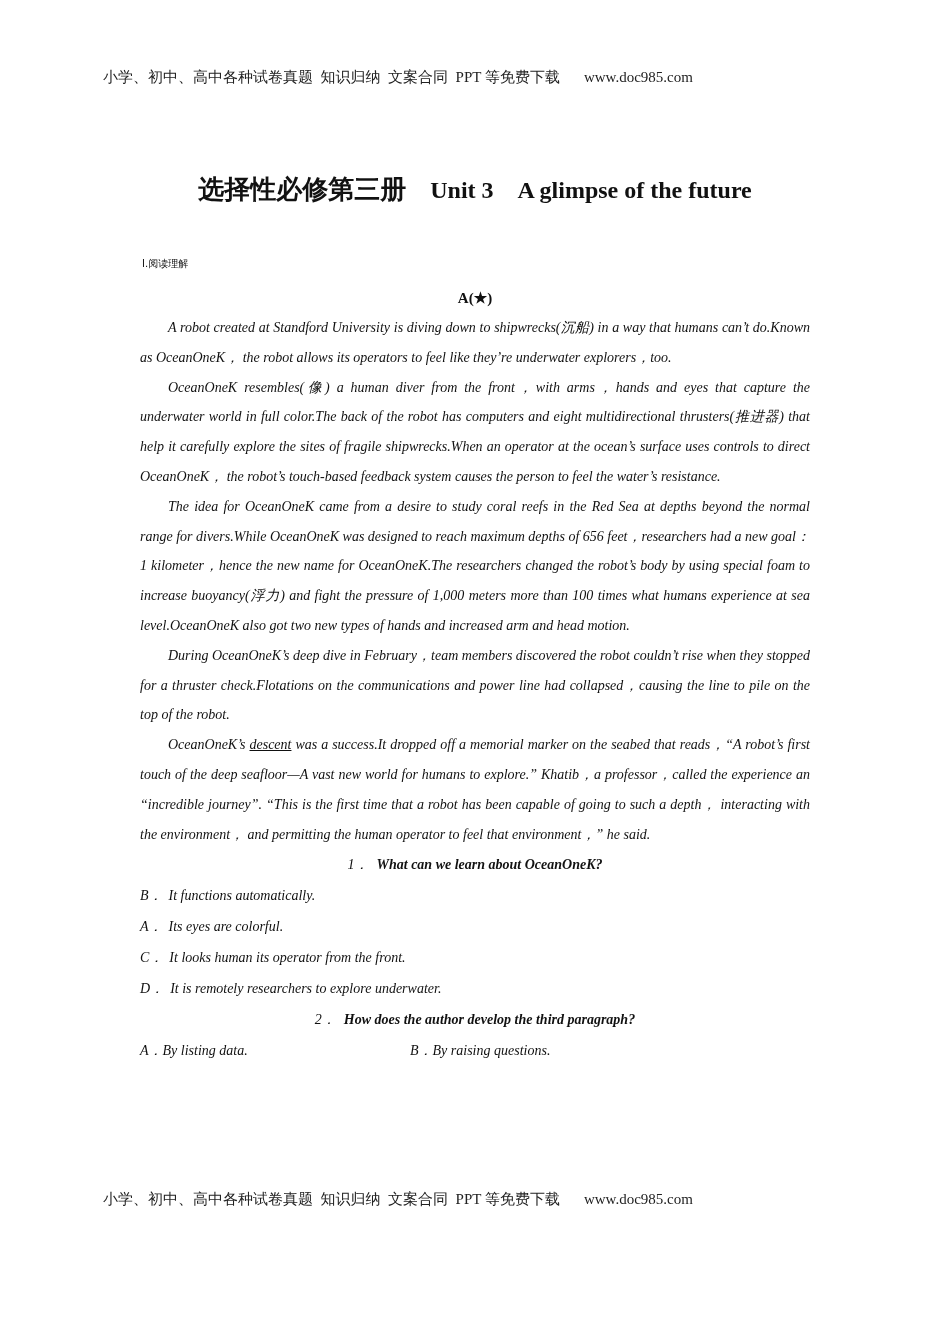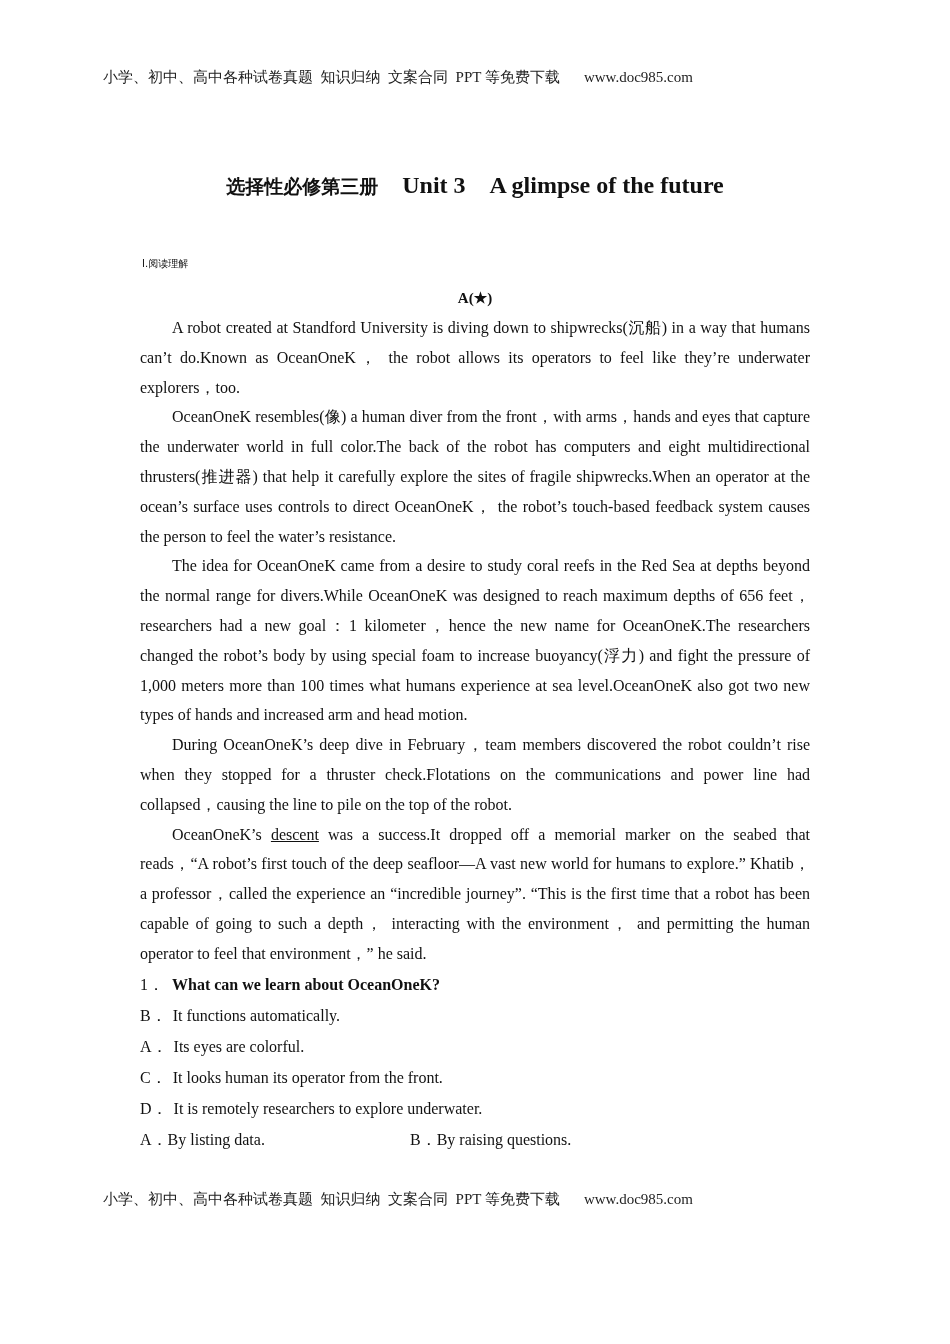--- a/index.html
+++ b/index.html
@@ -12,37 +12,37 @@
     position: absolute; left: 0; width: 796px; text-align: center;
     font-size: 15px; color: #222; white-space: pre;
   }
   .header { top: 68px; }
   .footer { top: 1190px; }
   .header .url, .footer .url { margin-left: 24px; }
   .title {
     position: absolute; top: 172px; left: 0; width: 950px; text-align: center;
     font-size: 24px; font-weight: bold; font-family: "Liberation Serif", serif;
   }
-  .title .cn { font-family: "DejaVu Sans", sans-serif; font-weight: bold; font-size: 19px; }
+  .title .cn { font-family: "DejaVu Sans", sans-serif; font-weight: bold; font-size: 26px; }
   .title .gap { display: inline-block; width: 24px; }
   .section {
     position: absolute; top: 257px; left: 142px; font-size: 10px;
     font-family: "DejaVu Sans", sans-serif;
   }
   .passage-label {
     position: absolute; top: 289px; left: 0; width: 950px; text-align: center;
     font-weight: bold; font-size: 15px;
   }
   .content {
     position: absolute; top: 313px; left: 140px; width: 670px;
-    font-size: 16px; line-height: 29.8px;
+    font-size: 14px; line-height: 29.8px; font-style: italic;
   }
   .para { text-indent: 2em; text-align: justify; margin: 0; }
   .u { text-decoration: underline; }
-  .q { margin: 0; line-height: 31px; }
+  .q { margin: 0; line-height: 31px; text-align: center; }
   .q .num { margin-right: 8px; }
   .q .stem { font-weight: bold; }
   .opt { margin: 0; line-height: 31px; }
   .opt .letter { margin-right: 6px; }
   .opt-row { display: flex; line-height: 31px; }
   .opt-row .col { width: 270px; }
 </style>
 </head>
 <body>
 
@@ -62,19 +62,20 @@
   <p class="para">The idea for OceanOneK came from a desire to study coral reefs in the Red Sea at depths beyond the normal range for divers.While OceanOneK was designed to reach maximum depths of 656 feet，researchers had a new goal：1 kilometer，hence the new name for OceanOneK.The researchers changed the robot’s body by using special foam to increase buoyancy(浮力) and fight the pressure of 1,000 meters more than 100 times what humans experience at sea level.OceanOneK also got two new types of hands and increased arm and head motion.</p>
   <p class="para">During OceanOneK’s deep dive in February，team members discovered the robot couldn’t rise when they stopped for a thruster check.Flotations on the communications and power line had collapsed，causing the line to pile on the top of the robot.</p>
   <p class="para"><span>OceanOneK’s </span><span class="u">descent</span><span> was a success.It dropped off a memorial marker on the seabed that reads，“A robot’s first touch of the deep seafloor—A vast new world for humans to explore.” Khatib，a professor，called the experience an “incredible journey”. “This is the first time that a robot has been capable of going to such a depth， interacting with the environment， and permitting the human operator to feel that environment，” he said.</span></p>
 
   <p class="q"><span class="num">1．</span><span class="stem">What can we learn about OceanOneK?</span></p>
   <p class="opt"><span class="letter">B．</span><span>It functions automatically.</span></p>
   <p class="opt"><span class="letter">A．</span><span>Its eyes are colorful.</span></p>
   <p class="opt"><span class="letter">C．</span><span>It looks human its operator from the front.</span></p>
   <p class="opt"><span class="letter">D．</span><span>It is remotely researchers to explore underwater.</span></p>
 
+  <p class="q"><span class="num">2．</span><span class="stem">How does the author develop the third paragraph?</span></p>
   <div class="opt-row">
     <div class="col"><span class="letter">A．</span><span>By listing data.</span></div>
     <div class="col"><span class="letter">B．</span><span>By raising questions.</span></div>
   </div>
 </div>
 
 <div class="footer"><span>小学、初中、高中各种试卷真题  知识归纳  文案合同  PPT 等免费下载</span><span class="url">www.doc985.com</span></div>
 
 </body></html>

